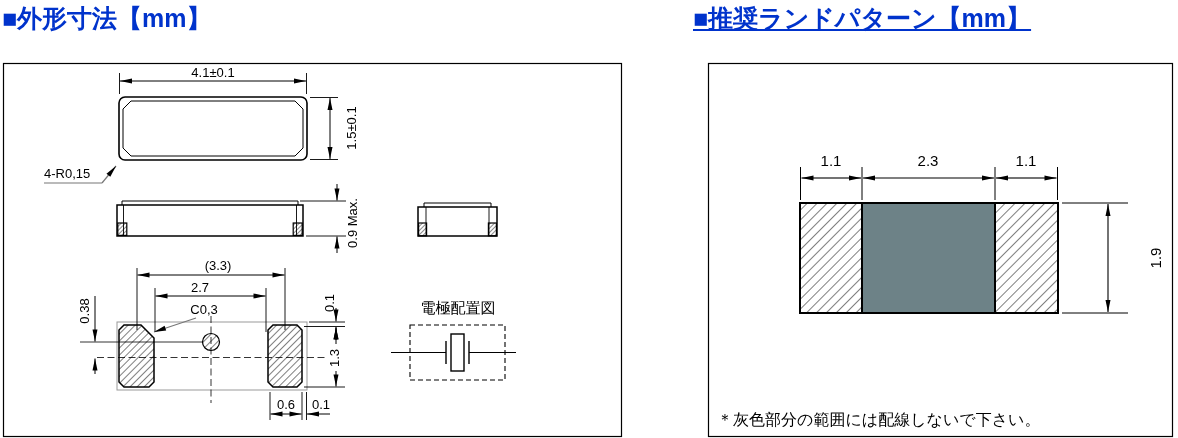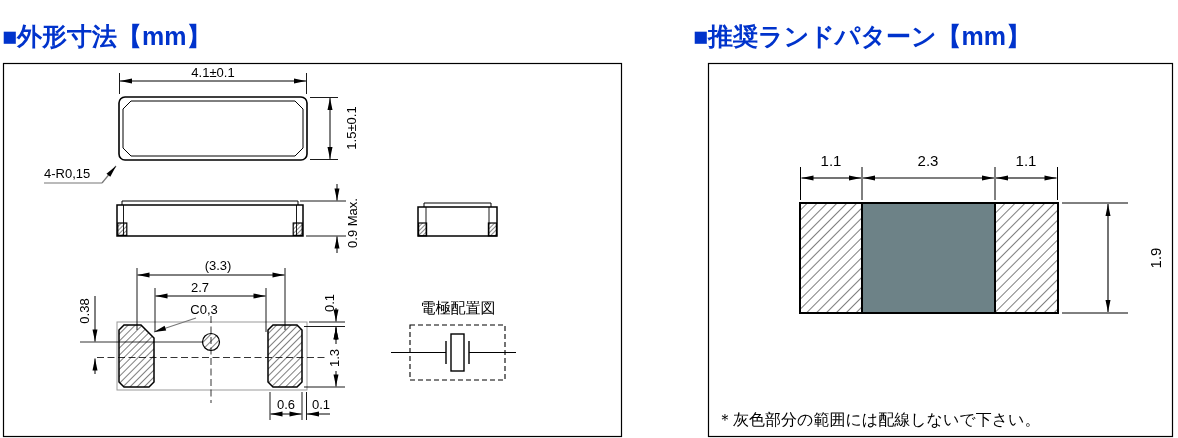--- a/index.html
+++ b/index.html
@@ -1,21 +1,21 @@
 <!DOCTYPE html>
 <html><head>
 <meta charset="utf-8">
 <style>
   html,body{margin:0;padding:0;background:#fff;}
   #stage{position:relative;width:1178px;height:438px;background:#fff;overflow:hidden;
          font-family:"Liberation Sans","DejaVu Sans",sans-serif;}
-  .hdr{position:absolute;top:20px;font-size:25px;font-weight:bold;color:#0033cc;
+  .hdr{position:absolute;top:2px;font-size:25px;font-weight:bold;color:#0033cc;
        letter-spacing:0px;white-space:nowrap;}
   #hdr-left{left:2px;}
-  #hdr-right{left:693px;}
+  #hdr-right{left:693px;text-decoration:underline;}
   svg text{font-family:"Liberation Sans","DejaVu Sans",sans-serif;fill:#000;}
   svg .dim{font-size:13px;}
   svg .dim15{font-size:15px;}
   svg line,svg rect,svg path,svg polygon,svg polyline,svg circle{vector-effect:none;}
 </style>
 </head>
 <body>
 
 <div id="stage">
 

